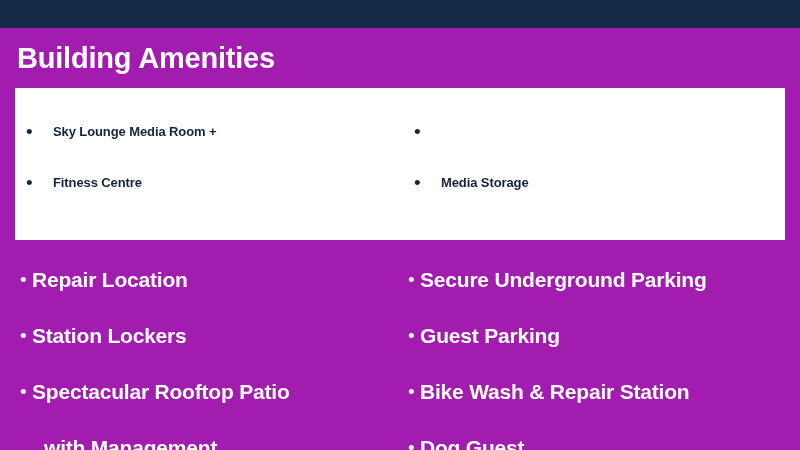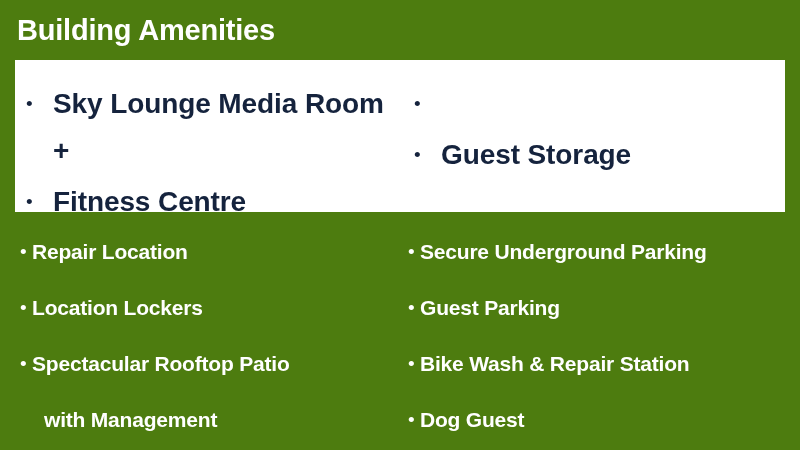--- a/index.html
+++ b/index.html
@@ -11,21 +11,22 @@
     height: 450px;
     background: #132b46;
     font-family: "Liberation Sans", sans-serif;
     overflow: hidden;
     position: relative;
   }
 
   .slide {
     position: absolute;
     inset: 0;
-    background: #4d7c0f;
+    background: #a21caf;
+    margin-top: 28px;
   }
 
   
   .slide-title {
     position: absolute;
     left: 17px;
     top: 12px;
     font-size: 29px;
     line-height: 36px;
     font-weight: 700;
@@ -63,21 +64,21 @@
     width: 27px;
     flex: 0 0 27px;
     color: #15233d;
     font-size: 19px;
     line-height: 47px;
     text-align: left;
     padding-left: 1px;
   }
   .w-text {
     color: #15233d;
-    font-size: 28px;
+    font-size: 13px;
     line-height: 47px;
     font-weight: 700;
     letter-spacing: -0.1px;
   }
 
   
   .dark-lists {
     position: absolute;
     left: 0;
     top: 214px;
@@ -146,40 +147,40 @@
     </div>
 
     <div class="white-col white-col-right">
 
       <div class="w-item">
         <span class="w-bullet">•</span>
       </div>
 
       <div class="w-item">
         <span class="w-bullet">•</span>
-        <span class="w-text">Guest Storage</span>
+        <span class="w-text">Media Storage</span>
       </div>
 
     </div>
 
   </div>
 
   <div class="dark-lists">
     <div class="dark-wrap">
 
       <div class="d-col d-col-left">
 
         <div class="d-item">
           <span class="d-bullet">•</span>
           <span class="d-text">Repair Location</span>
         </div>
 
         <div class="d-item">
           <span class="d-bullet">•</span>
-          <span class="d-text">Location Lockers</span>
+          <span class="d-text">Station Lockers</span>
         </div>
 
         <div class="d-item">
           <span class="d-bullet">•</span>
           <span class="d-text">Spectacular Rooftop Patio</span>
         </div>
         <div class="d-item">
           <span class="d-bullet"></span>
           <span class="d-text d-indent">with Management</span>
         </div>

